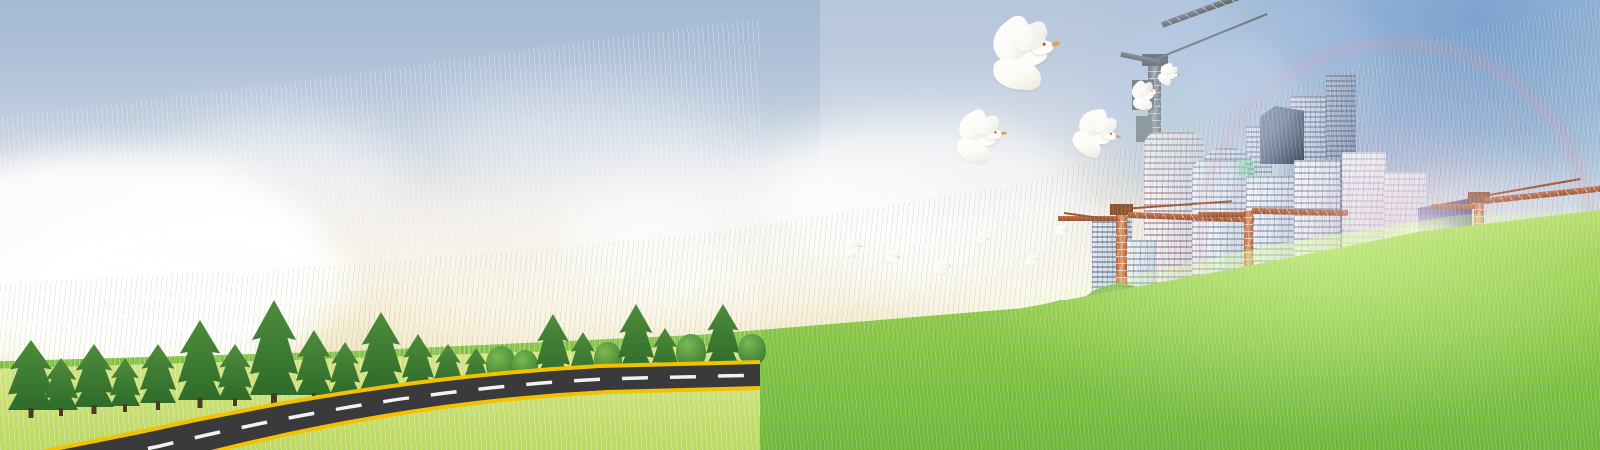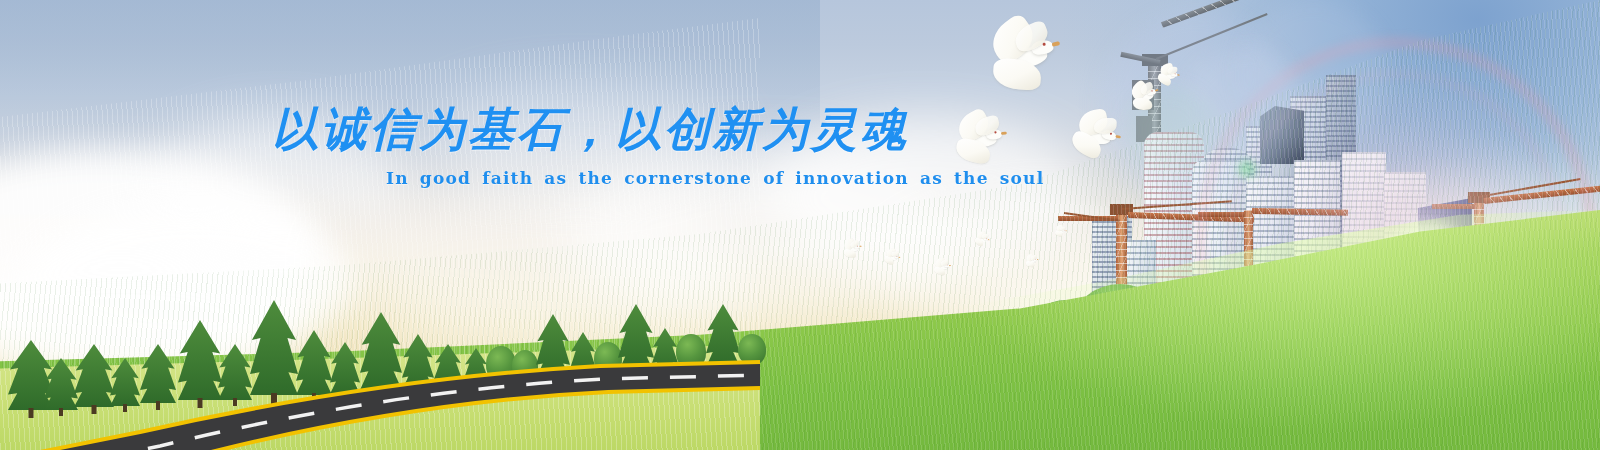--- a/index.html
+++ b/index.html
@@ -608,16 +608,14 @@
         <div class="body" style="left:26px; top:28px; width:46px; height:19px;"></div>
         <div class="body" style="left:58px; top:24px; width:22px; height:14px; border-radius:50% 60% 40% 50%;"></div>
         <div class="wing" style="left:20px; top:-2px; width:44px; height:36px; transform:rotate(-22deg);"></div>
         <div class="wing" style="left:14px; top:36px; width:48px; height:30px; transform:rotate(18deg); border-radius:30% 58% 28% 56%;"></div>
         <div class="wing" style="left:44px; top:6px; width:34px; height:24px; transform:rotate(-8deg); opacity:.9;"></div>
         <div class="beak" style="left:79px; top:29px; width:8px; height:4px;"></div>
         <div class="eye" style="left:70px; top:27px; width:3px; height:3px;"></div>
       </div>
     </div>
 
-  <h1 class="headline">以诚信为基石，以创新为灵魂</h1>
-  <p class="subhead">In good faith as the cornerstone of innovation as the soul</p>
 
 </div>
 
 </body></html>

